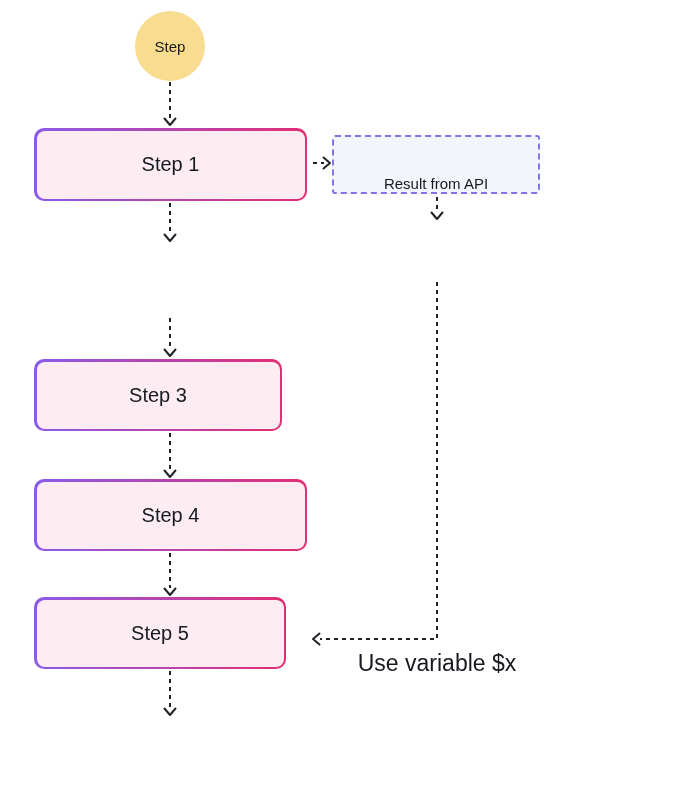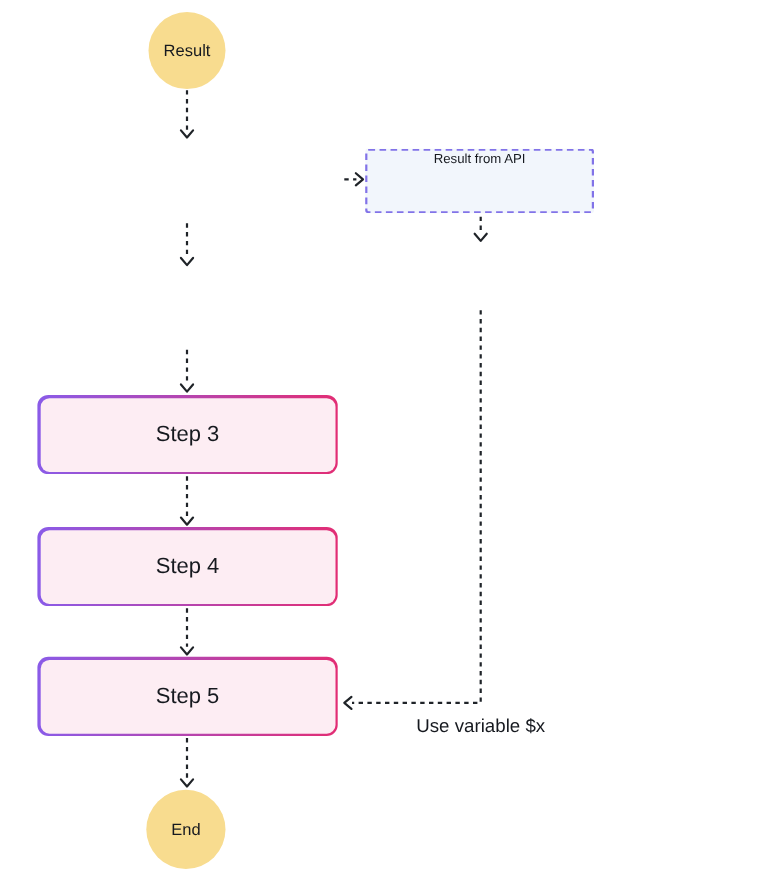--- a/index.html
+++ b/index.html
@@ -53,27 +53,27 @@
     justify-content: center;
     font-size: 20px;
   }
   .annotation {
     position: absolute;
     box-sizing: border-box;
     border: 2px dashed var(--annotation-border, #8273e8);
     background: var(--annotation-fill, #f2f6fc);
     border-radius: 3px;
     display: flex;
-    align-items: flex-start;
+    align-items: flex-end;
     justify-content: center;
-    font-size: 12px;
+    font-size: 15px;
   }
   .float-label {
     position: absolute;
-    font-size: 17px;
+    font-size: 23px;
     white-space: nowrap;
     transform: translateX(-50%);
   }
 </style>
 </head>
 <body>
 
 <div class="canvas">
 
   <svg class="connectors" width="696" height="804" viewBox="0 0 696 804" xmlns="http://www.w3.org/2000/svg">
@@ -100,47 +100,49 @@
     <polyline class="arrowhead" points="323.5,157.5 330,163 323.5,168.5"></polyline>
 
     <path class="connector" d="M437 197 V212"></path>
     <polyline class="arrowhead" points="431.5,212.5 437,219 442.5,212.5"></polyline>
 
     <path class="connector" d="M437 282 V639 H320"></path>
     <polyline class="arrowhead" points="319.5,633.5 313,639 319.5,644.5"></polyline>
   </svg>
 
   <div class="terminal" style="left:135px; top:11px; width:70px; height:70px;">
-    <span>Result</span>
+    <span>Step</span>
+  </div>
+
+  <div class="step" style="left:34px; top:128px; width:273px; height:73px;">
+    <div class="step-inner">
+      <span>Step 1</span>
+    </div>
   </div>
 
 
-
-  <div class="step" style="left:34px; top:359px; width:273px; height:72px;">
+  <div class="step" style="left:34px; top:359px; width:248px; height:72px;">
     <div class="step-inner">
       <span>Step 3</span>
     </div>
   </div>
 
   <div class="step" style="left:34px; top:479px; width:273px; height:72px;text-align:center;">
     <div class="step-inner">
       <span>Step 4</span>
     </div>
   </div>
 
-  <div class="step" style="left:34px; top:597px; width:273px; height:72px;">
+  <div class="step" style="left:34px; top:597px; width:252px; height:72px;">
     <div class="step-inner">
       <span>Step 5</span>
     </div>
   </div>
 
   <div class="annotation" style="left:332px; top:135px; width:208px; height:59px;">
     <span>Result from API</span>
   </div>
 
 
   <div class="float-label" style="left:437px; top:650px;">Use variable $x</div>
 
-  <div class="terminal" style="left:133px; top:718px; width:72px; height:72px;">
-    <span>End</span>
-  </div>
 
 </div>
 
 </body></html>

